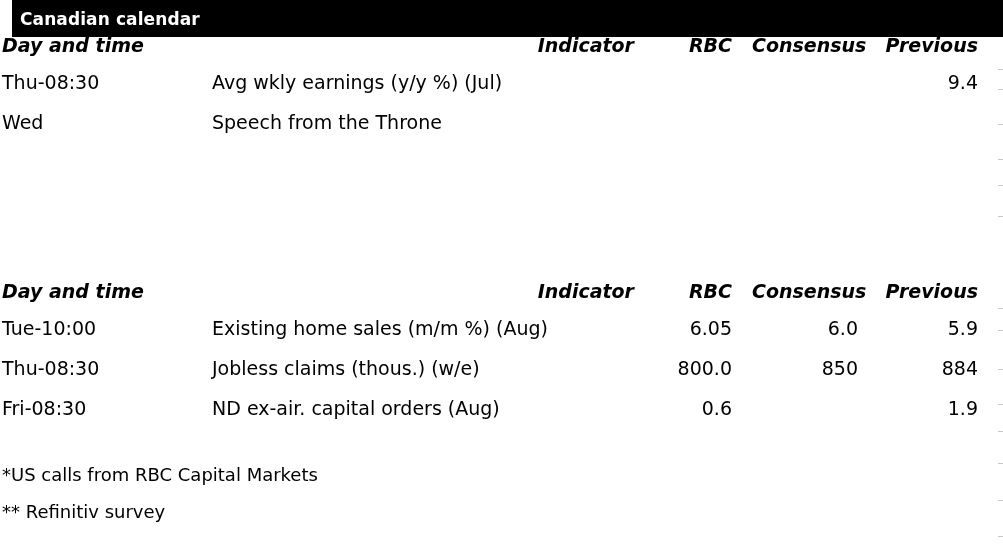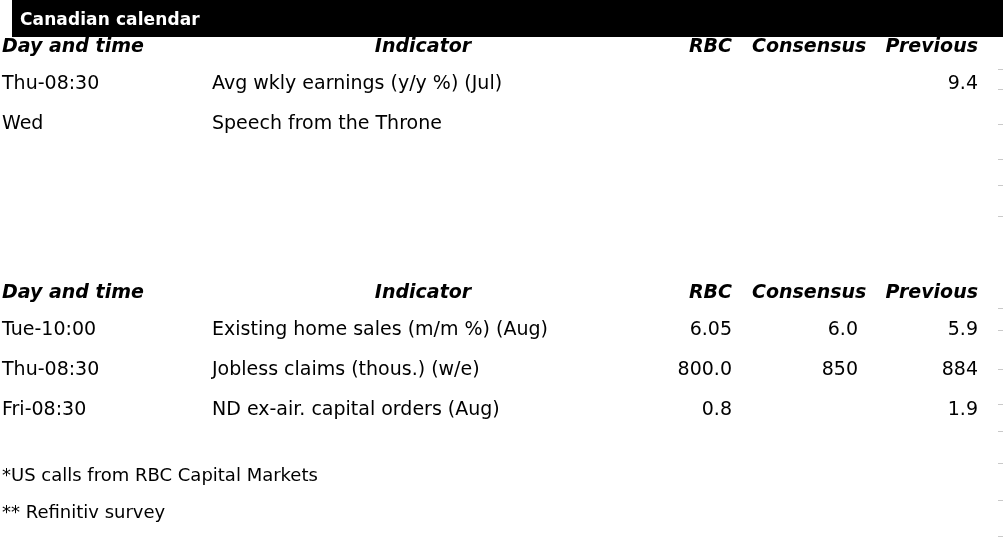--- a/index.html
+++ b/index.html
@@ -85,21 +85,21 @@
     white-space: nowrap;
   }
 
   .tbl thead th {
     height: 34px;
     font-style: italic;
     font-weight: bold;
     font-size: 19px;
   }
   .hdr-left  { text-align: left;  padding-left: 2px !important; }
-  .hdr-ind   { text-align: center;  padding-left: 5px !important; margin-top: 38px; }
+  .hdr-ind   { text-align: right;  padding-left: 5px !important; margin-top: 38px; }
   .hdr-right { text-align: right; padding-right: 20px !important; }
 
   .tbl tbody td { height: 40px; }
   .td-day  { text-align: left;  padding-left: 2px !important; margin-left: 40px; }
   .td-ind  { text-align: left;  padding-left: 5px !important; }
   .td-num  { text-align: right; padding-right: 20px !important; }
 
   
   .footnote {
     position: absolute;
@@ -199,21 +199,21 @@
       <tr>
         <td class="td-day">Thu-08:30</td>
         <td class="td-ind">Jobless claims (thous.) (w/e)</td>
         <td class="td-num">800.0</td>
         <td class="td-num">850</td>
         <td class="td-num">884</td>
       </tr>
       <tr>
         <td class="td-day">Fri-08:30</td>
         <td class="td-ind">ND ex-air. capital orders (Aug)</td>
-        <td class="td-num">0.8</td>
+        <td class="td-num">0.6</td>
         <td class="td-num"></td>
         <td class="td-num">1.9</td>
       </tr>
     </tbody>
   </table>
 
   <div class="footnote" style="top:501px;">** Refinitiv survey</div>
   <div class="footnote" style="top:464px;">*US calls from RBC Capital Markets</div>
 
 </div>

